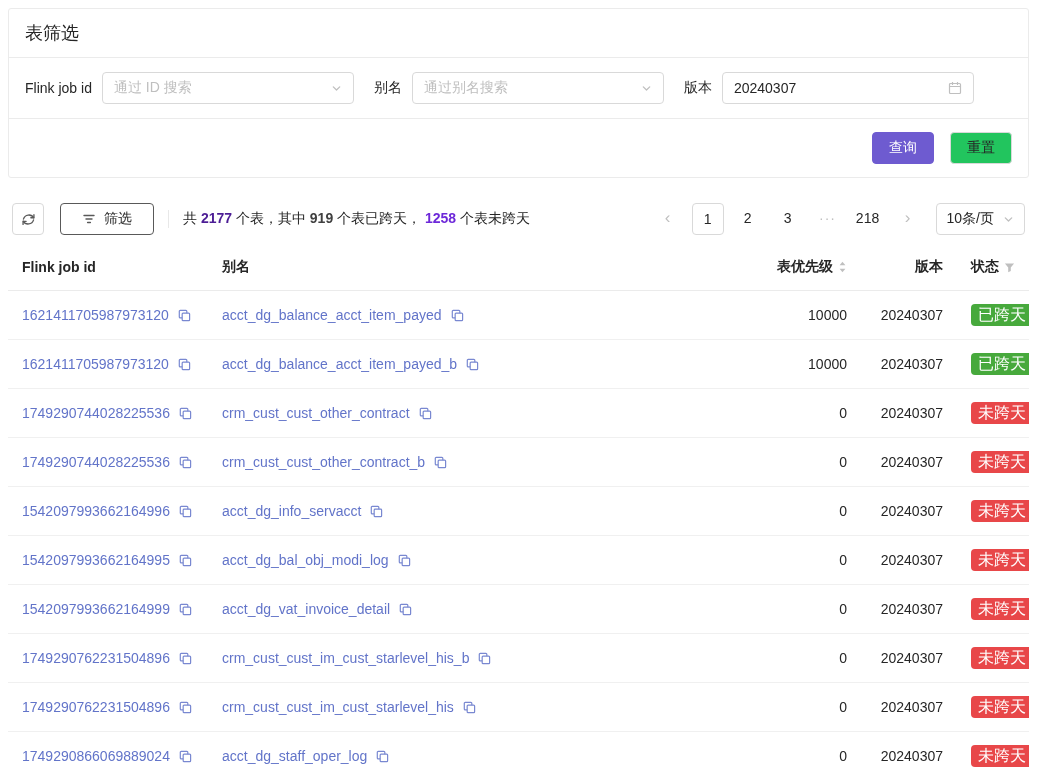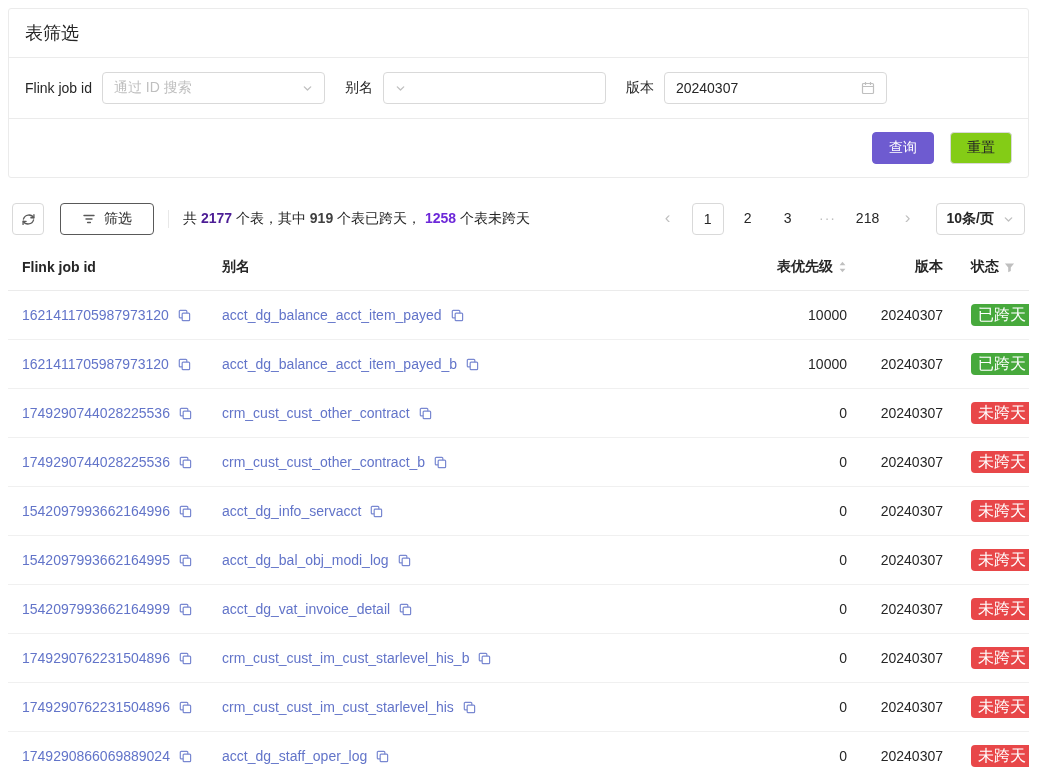--- a/index.html
+++ b/index.html
@@ -12,30 +12,30 @@
   .page { padding: 8px; }
 
   
   .card { border: 1px solid #ebebeb; border-radius: 3px; background: #fff; }
   .card-title { padding: 12px 16px; font-size: 18px; }
   .hdiv { border-top: 1px solid #ebebeb; }
   .filter-row { display: flex; align-items: center; padding: 14px 16px; gap: 20px; }
   .field { display: flex; align-items: center; gap: 10px; }
   .field-label { white-space: nowrap; color: #262626; }
   .select, .date-input {
-    width: 223px; height: 32px; border: 1px solid #d9d9d9; border-radius: 4px;
+    width: 252px; height: 32px; border: 1px solid #d9d9d9; border-radius: 4px;
     display: flex; align-items: center; padding: 0 11px; background: #fff; cursor: pointer;
   }
   .select .placeholder { flex: 1; color: #bfbfbf; overflow: hidden; white-space: nowrap; }
   .date-input .value { flex: 1; color: #262626; }
   .sm-icon { display: inline-flex; align-items: center; }
   .actions-row { display: flex; justify-content: flex-end; align-items: flex-start; gap: 16px; padding: 13px 16px; }
   .btn {
     height: 32px; padding: 0 16px; border-radius: 4px; border: 1px solid #d9d9d9;
-    background: #84cc16; font-size: 14px; color: #262626; cursor: pointer;
+    background: #22c55e; font-size: 14px; color: #262626; cursor: pointer;
     display: inline-flex; align-items: center; font-family: inherit;
   }
   .btn-primary { background: var(--primary, #6e5bd0); border-color: var(--primary, #6e5bd0); color: #fff; }
 
   
   .toolbar { display: flex; align-items: center; margin: 25px 4px 0 4px; }
   .icon-btn {
     width: 32px; height: 32px; border: 1px solid #d9d9d9; border-radius: 4px;
     background: #fff; display: inline-flex; align-items: center; justify-content: center; cursor: pointer;
   }
@@ -49,21 +49,21 @@
 
   
   .pagination { display: flex; align-items: center; justify-content: flex-end; gap: 8px; }
   .toolbar .pagination { margin-left: auto; }
   .pg-item { min-width: 32px; height: 32px; line-height: 30px; text-align: center; border-radius: 4px; cursor: pointer; color: #262626; }
   .pg-active { border: 1px solid #d9d9d9; background: #fff; }
   .pg-arrow { color: #bfbfbf; font-size: 17px; }
   .pg-dots { color: #bfbfbf; letter-spacing: 1px; }
   .pg-select {
     height: 32px; border: 1px solid #d9d9d9; border-radius: 4px; background: #fff;
-    display: inline-flex; align-items: center; gap: 9px; padding: 0 10px; cursor: pointer; margin-left: 4px; font-weight: bold;
+    display: inline-flex; align-items: center; gap: 9px; padding: 0 10px; cursor: pointer; margin-left: 4px;
   }
 
   
   table { width: 100%; border-collapse: collapse; margin-top: 14px; table-layout: fixed; }
   th {
     font-weight: 700; text-align: left; font-size: 14px; color: #262626;
     padding: 9px 14px 14px 14px; border-bottom: 1px solid #ebebeb;
   }
   td { padding: 13px 14px; border-bottom: 1px solid #f0f0f0; font-size: 14px; white-space: nowrap; overflow: hidden; }
   .col-right { text-align: right; }
@@ -94,20 +94,21 @@
           <span class="sm-icon">
             <svg width="11" height="11" viewBox="0 0 12 12" fill="none" stroke="#bfbfbf" stroke-width="1.4" stroke-linecap="round" stroke-linejoin="round">
                 <path d="M2.5 4.2 6 7.7l3.5-3.5"></path>
               </svg>
           </span>
         </div>
       </div>
       <div class="field">
         <span class="field-label">别名</span>
         <div class="select">
+          <span class="placeholder">通过别名搜索</span>
           <span class="sm-icon">
             <svg width="11" height="11" viewBox="0 0 12 12" fill="none" stroke="#bfbfbf" stroke-width="1.4" stroke-linecap="round" stroke-linejoin="round">
                 <path d="M2.5 4.2 6 7.7l3.5-3.5"></path>
               </svg>
           </span>
         </div>
       </div>
       <div class="field">
         <span class="field-label">版本</span>
         <div class="date-input">

